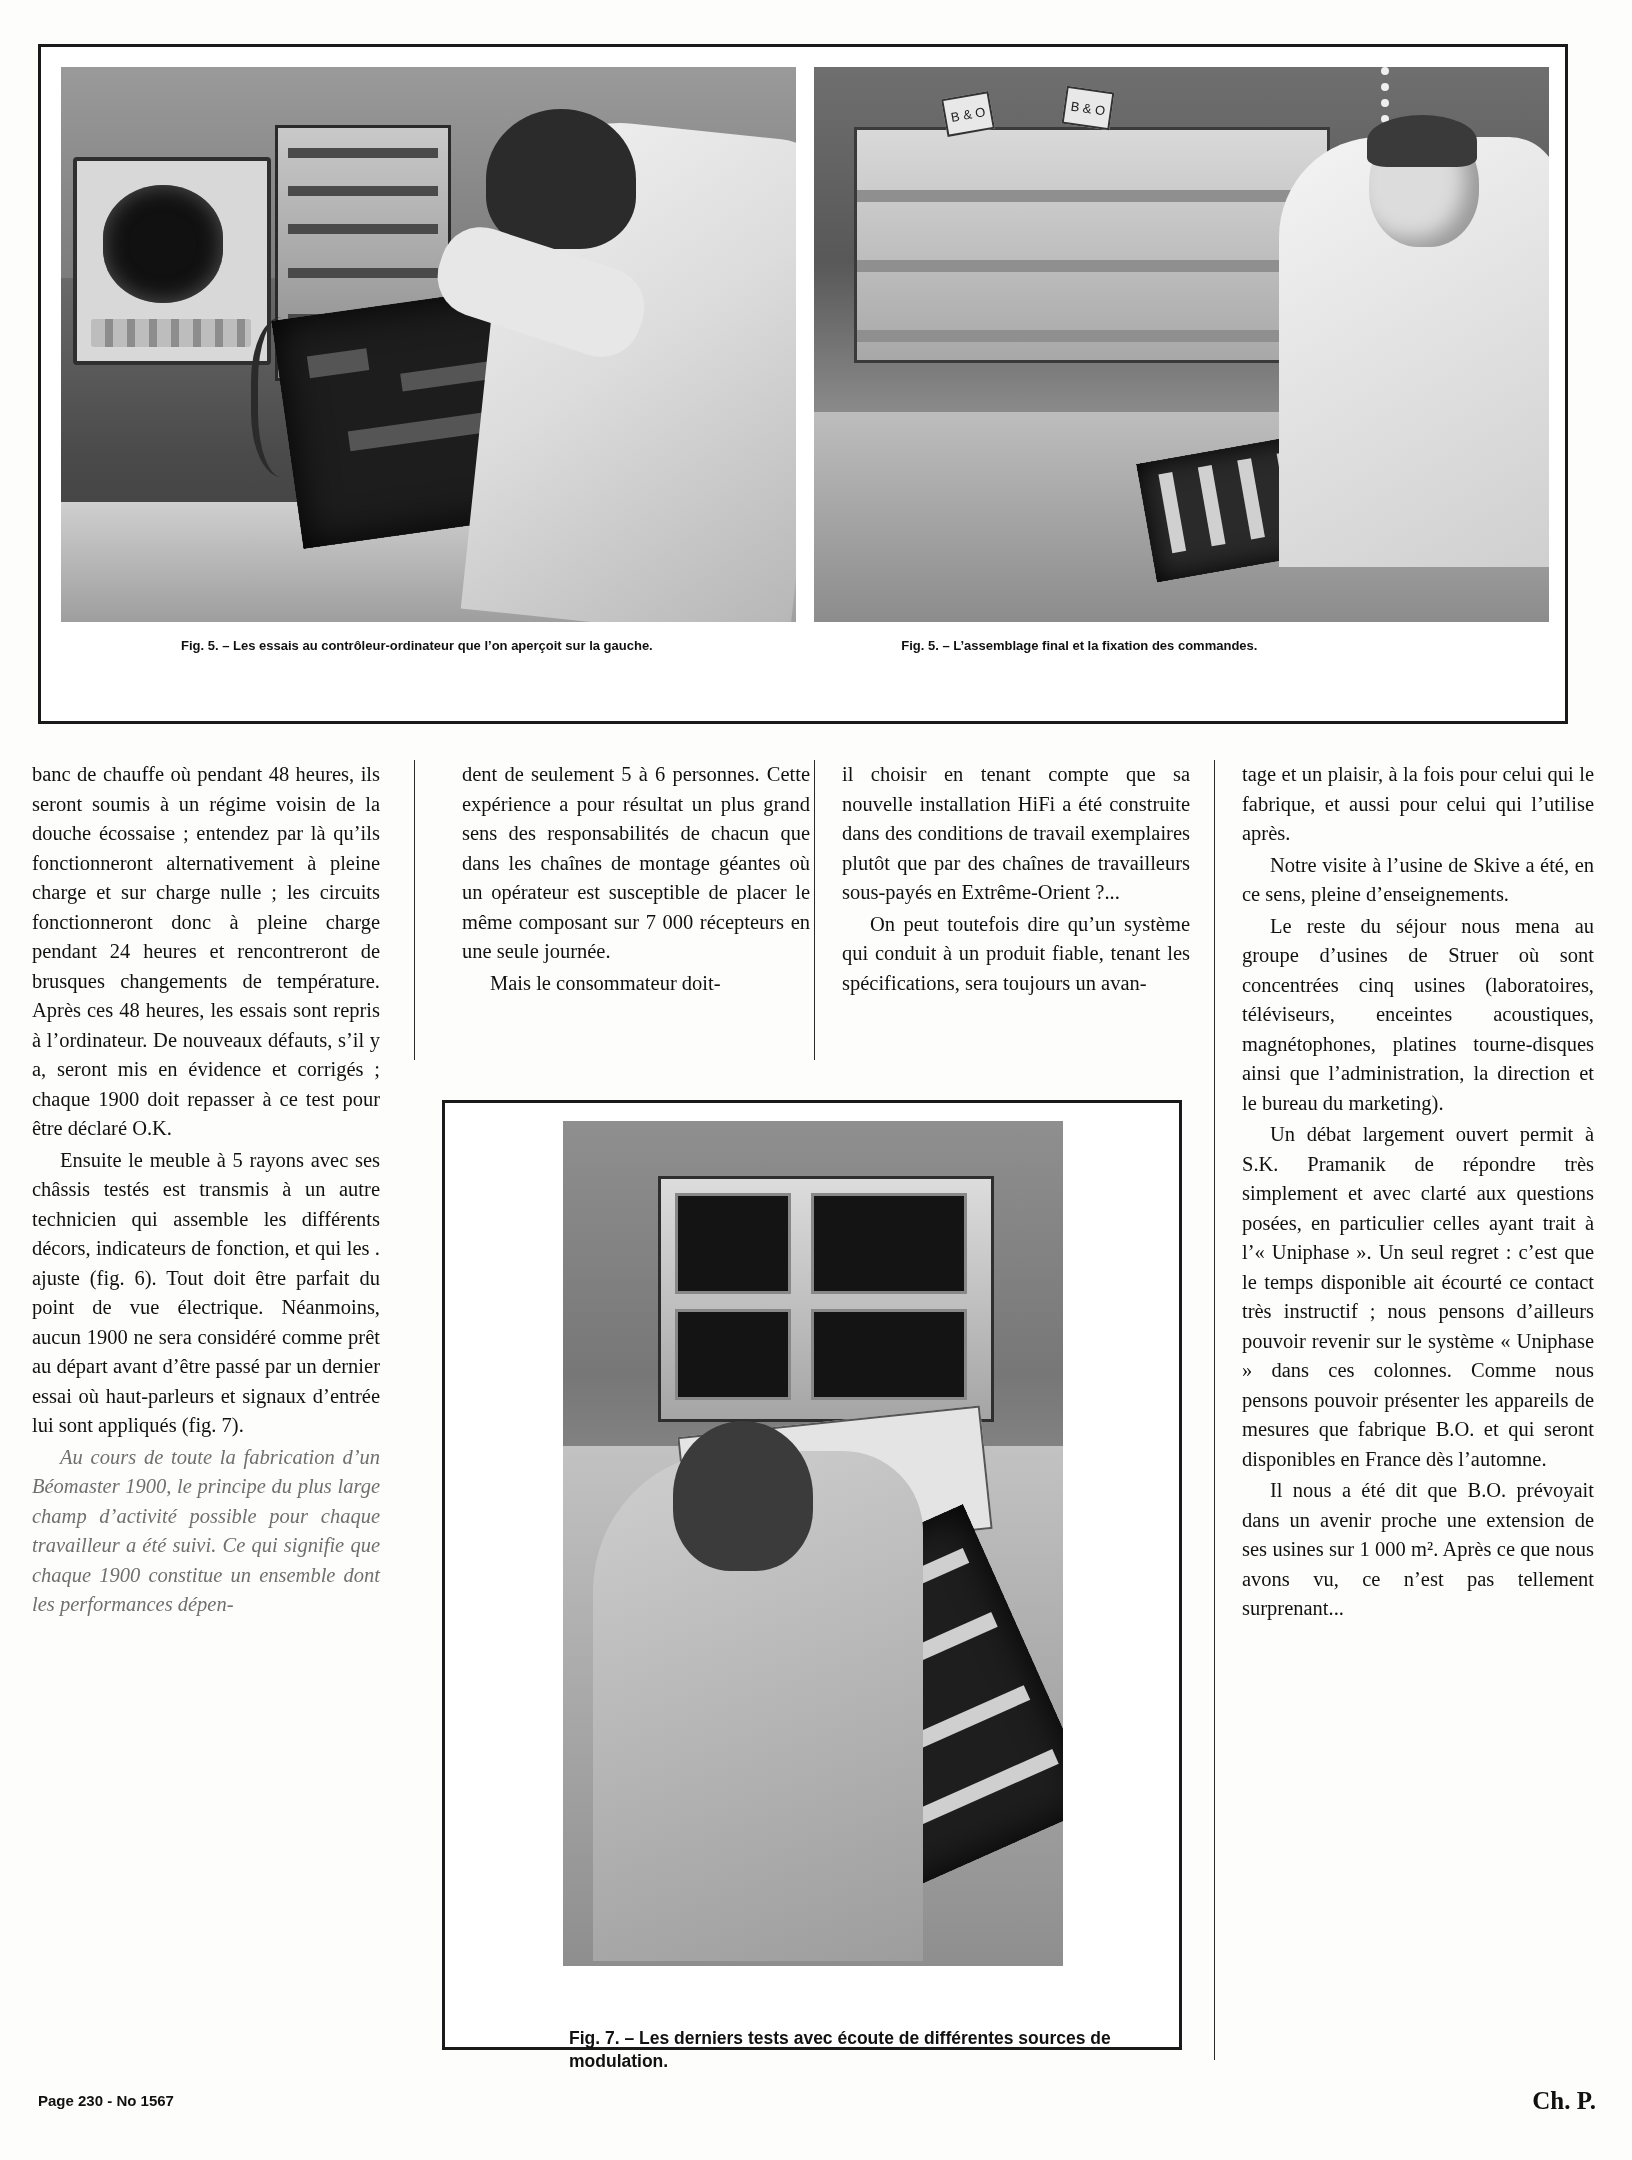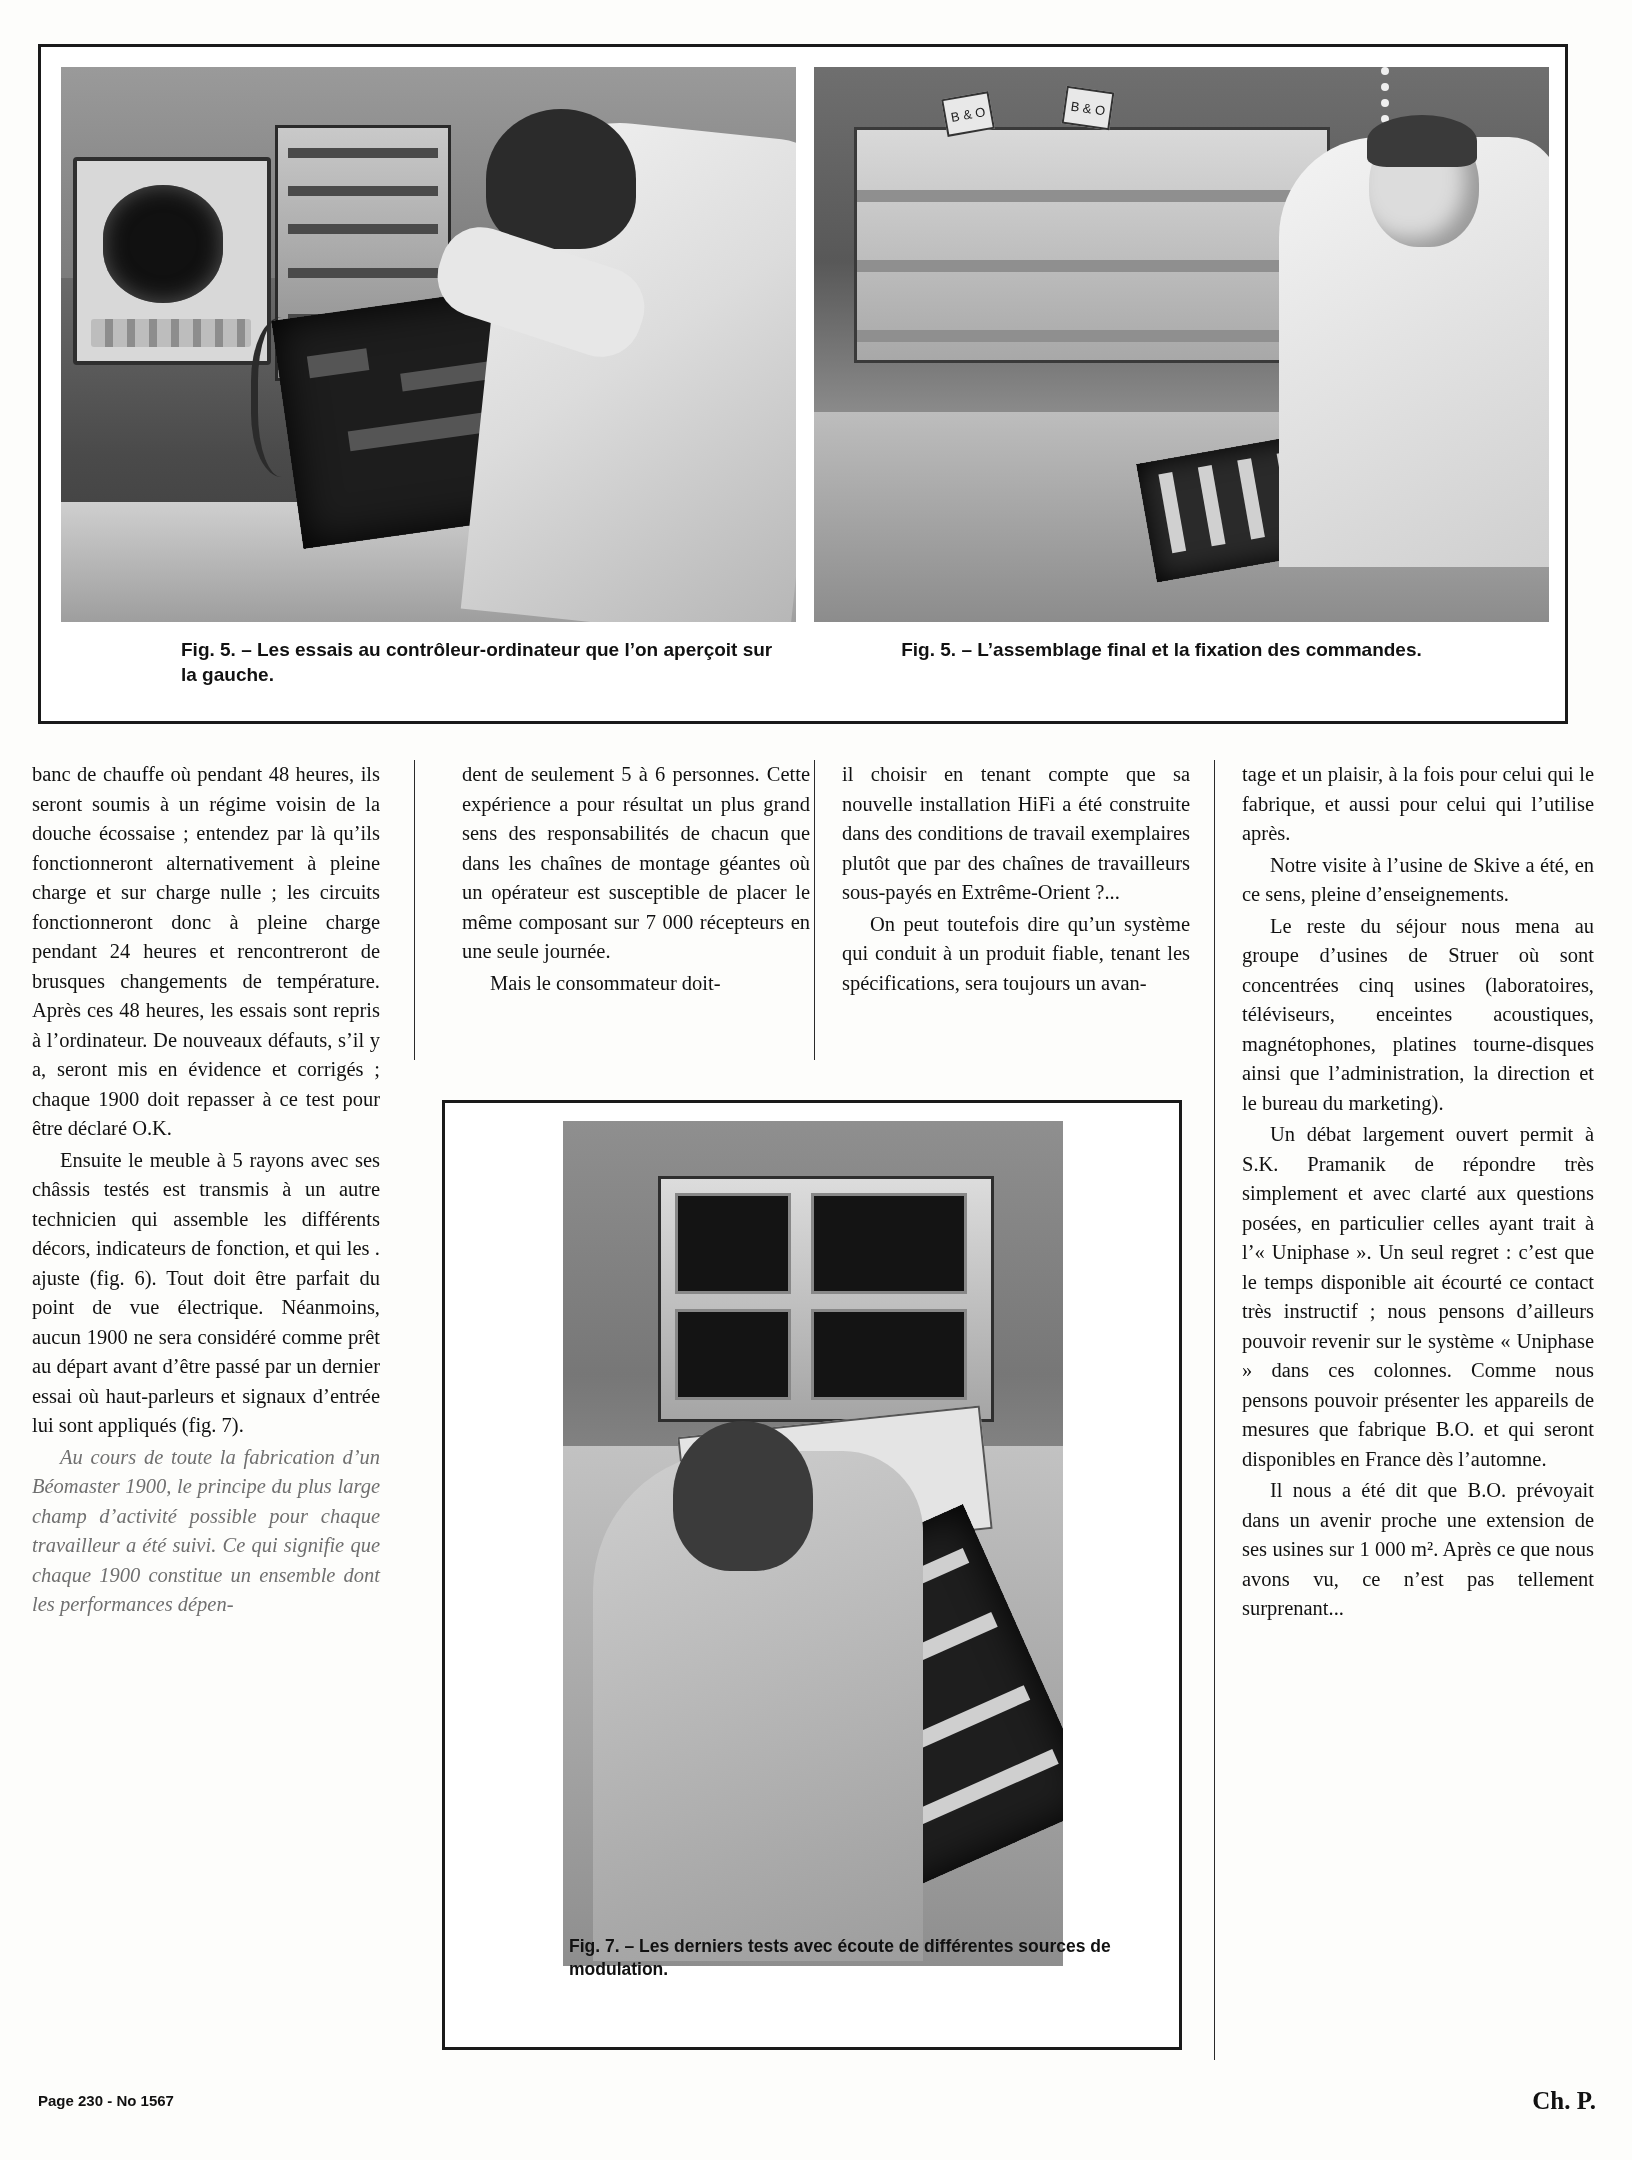--- a/index.html
+++ b/index.html
@@ -47,21 +47,21 @@
   .photo.p6 { width: 735px; height: 555px; }
 
   .fig-caps {
     position: absolute;
     left: 20px;
     top: 590px;
     width: 1488px;
     display: flex;
     gap: 32px;
     font-family: "Liberation Sans", sans-serif;
-    font-size: 19px;
+    font-size: 13px;
     line-height: 1.32;
     color: #111;
     font-weight: 600;
   }
   .fig-cap {
     width: 735px;
     box-sizing: border-box;
   }
   .fig-cap.c5 { padding-left: 120px; }
   .fig-cap.c6 { padding-left: 80px; }
@@ -122,21 +122,21 @@
     top: 18px;
     width: 500px;
     height: 845px;
     overflow: hidden;
     filter: grayscale(100%);
     background: #787878;
   }
   .fig7 .cap7 {
     position: absolute;
     left: 124px;
-    top: 832px;
+    top: 924px;
     width: 560px;
     font-family: "Liberation Sans", sans-serif;
     font-size: 17.5px;
     font-weight: 600;
     line-height: 1.32;
   }
 
   .signature {
     position: absolute;
     right: 36px;

